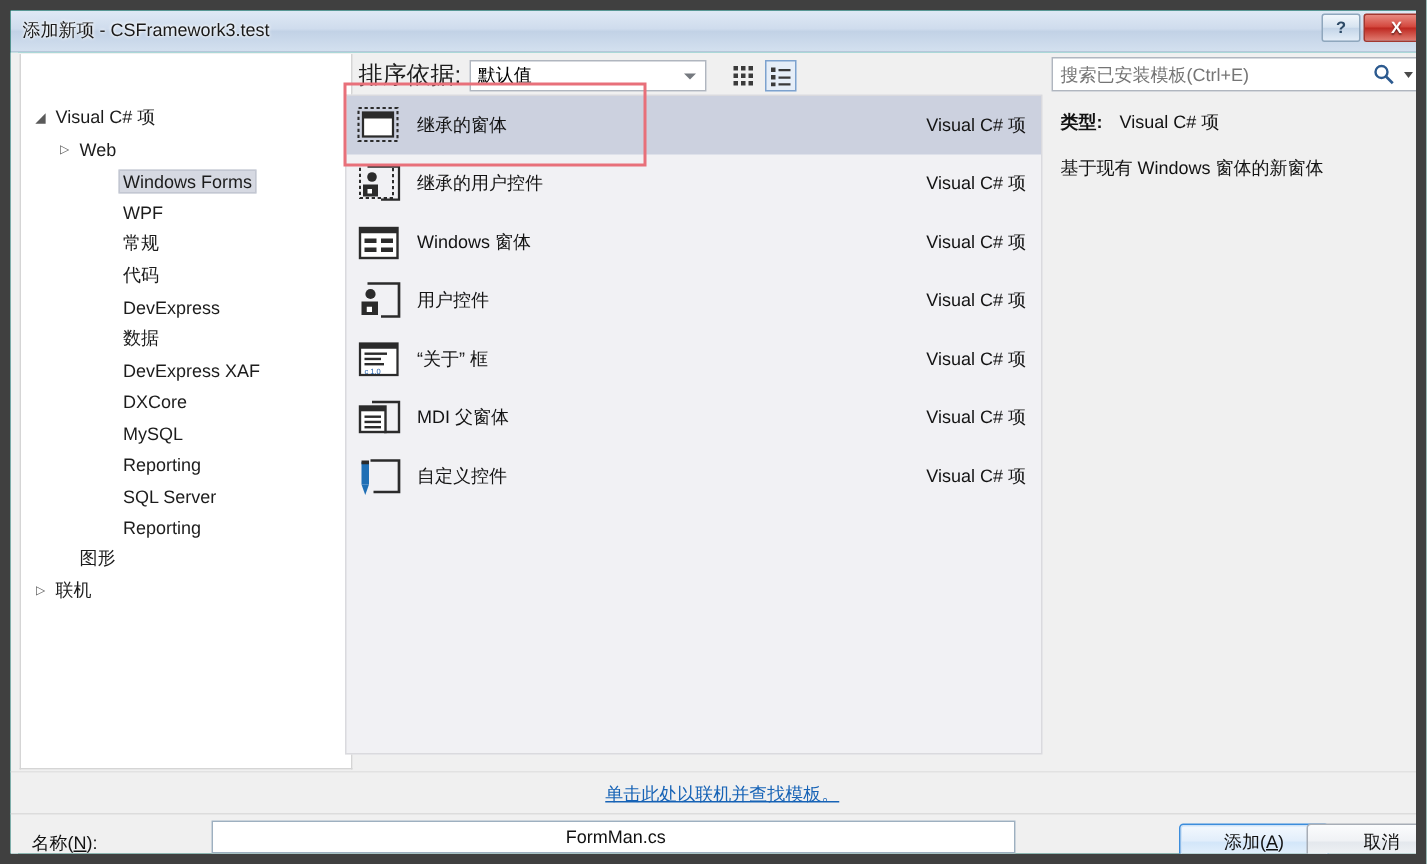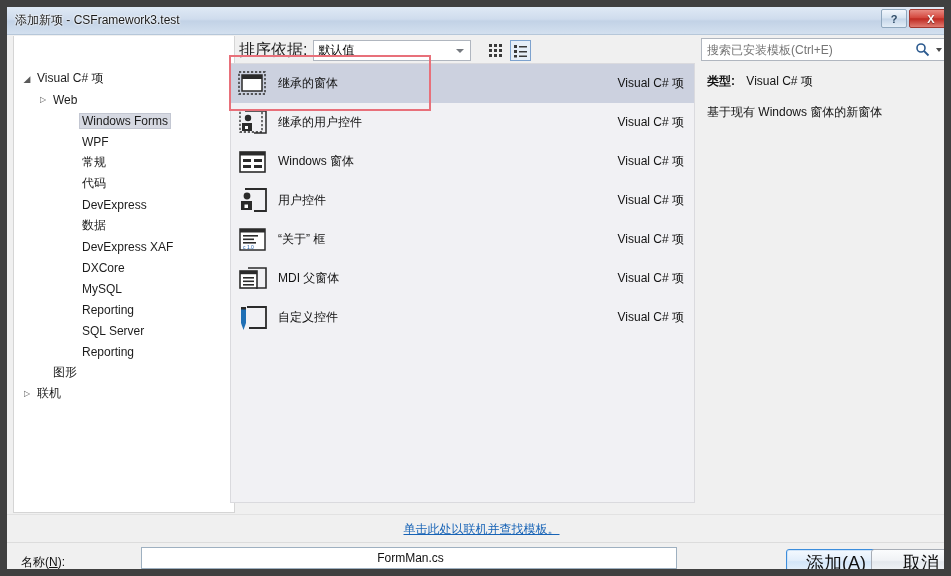--- a/index.html
+++ b/index.html
@@ -259,21 +259,21 @@
     font-size: 12px;
     font-family: "Liberation Sans", sans-serif;
     padding-left: 5px;
     color: #111;
     outline: none;
     text-align: center;
   }
   .btn {
     position: absolute; top: 514px;
     height: 25px; width: 100px;
-    font-size: 18px;
+    font-size: 12px;
     font-family: "Liberation Sans", sans-serif;
     box-sizing: border-box;
     border-radius: 3px;
     cursor: default;
     background: linear-gradient(to bottom, #fbfcfd 0%, #f0f2f5 45%, #e4e8ed 51%, #f4f6f8 100%);
     border: 1px solid #a7adb6;
     color: #111;
   }
   .btn-add {
     left: 779px;

